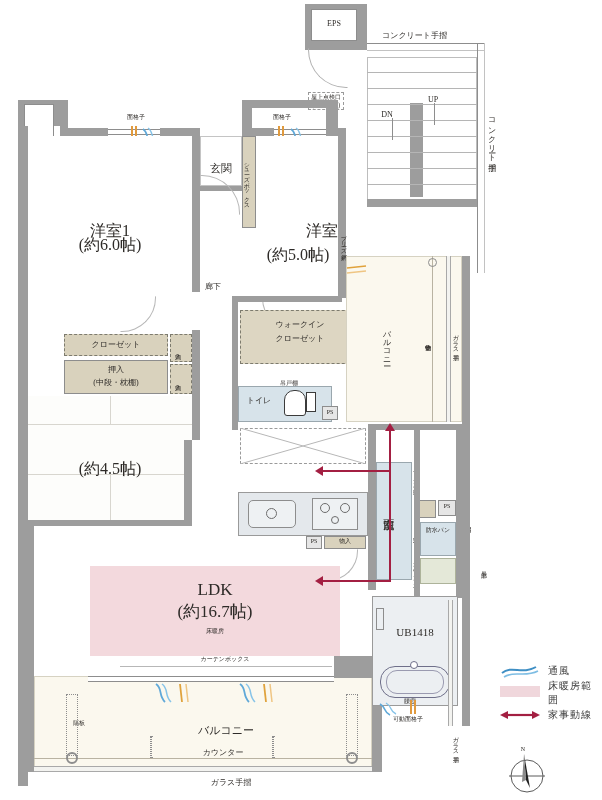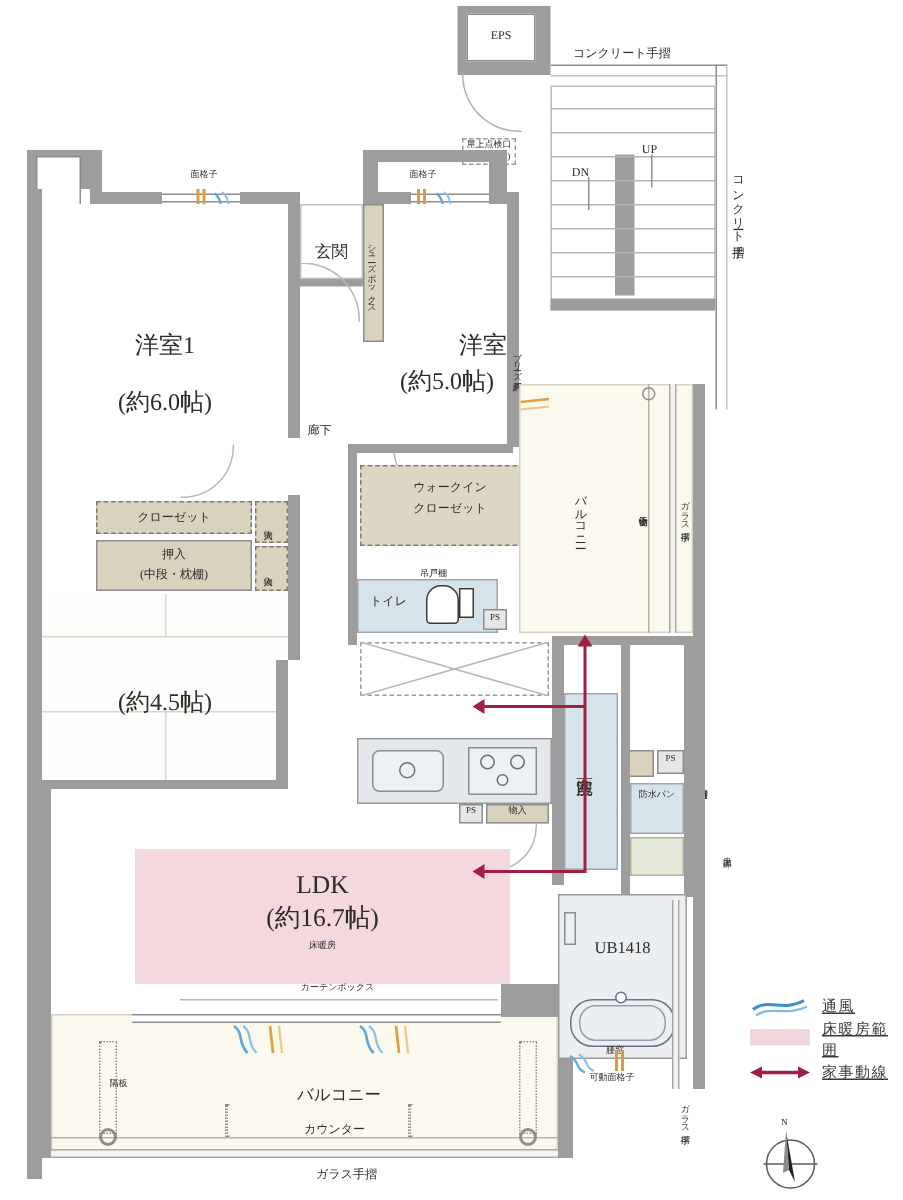--- a/index.html
+++ b/index.html
@@ -32,21 +32,21 @@
   .fill-gray{background:#e6e6e6;}
   .fill-ub{background:#eceff2;}
 
   .dashline{border:1px dashed #7d7b6e;}
   .dotline{border:1px dotted #8a8a8a;}
 
   
   #legend{position:absolute;left:500px;top:660px;width:100px;}
   .leg-row{display:flex;align-items:center;height:22px;}
   .leg-ico{width:40px;height:14px;position:relative;margin-right:8px;flex:0 0 40px;}
-  .leg-txt{font-size:10px;color:#3a3a3a;letter-spacing:1px;text-decoration:underline;}
+  .leg-txt{font-size:10px;color:#3a3a3a;letter-spacing:1px;}
   .swatch{width:40px;height:11px;background:#f0d7dc;}
 
   
   #compass{position:absolute;left:504px;top:748px;width:46px;height:48px;}
 
   
   .harrow{position:absolute;height:2px;background:#a31f42;}
   .harrow:before{content:"";position:absolute;left:-7px;top:-4px;width:0;height:0;
      border-top:5px solid transparent;border-bottom:5px solid transparent;border-right:8px solid #a31f42;}
   .varrow{position:absolute;width:2px;background:#a31f42;}
@@ -113,21 +113,21 @@
   <div class="grating" style="left:135px;top:126px;height:16px;"></div>
   <svg class="breeze" style="left:140px;top:126px;" width="22" height="20">
     <path d="M3,3 C9,7 5,12 11,17" stroke="#5fa8d8" fill="none" stroke-width="1.6"></path>
     <path d="M8,2 C14,6 10,11 16,16" stroke="#86c3e8" fill="none" stroke-width="1.4"></path>
   </svg>
   <div class="lbl xtiny" style="left:112px;top:114px;width:48px;">面格子</div>
   <div class="lbl xtiny" style="left:98px;top:150px;width:76px;">上下引違い窓</div>
 
   <div class="room fill-white" style="left:28px;top:136px;width:164px;height:194px;border:none;"></div>
   <div class="lbl big" style="left:28px;top:222px;width:164px;">洋室1</div>
-  <div class="lbl big" style="left:28px;top:260px;width:164px;">(約6.0帖)</div>
+  <div class="lbl big" style="left:28px;top:236px;width:164px;">(約6.0帖)</div>
 
   <div class="wall" style="left:192px;top:128px;width:8px;height:160px;"></div>
   <div class="abs fill-white" style="left:200px;top:136px;width:42px;height:50px;border:1px solid #c4c4c4;"></div>
   <div class="lbl md" style="left:200px;top:162px;width:42px;">玄関</div>
   <div class="wall" style="left:200px;top:186px;width:42px;height:5px;"></div>
 
   <div class="abs fill-closet" style="left:242px;top:136px;width:14px;height:92px;border:1px solid #8d8d8d;"></div>
   <div class="lbl xtiny vlbl" style="left:243px;top:140px;height:84px;">シューズボックス</div>
 
   <div class="wall" style="left:242px;top:100px;width:10px;height:36px;"></div>

